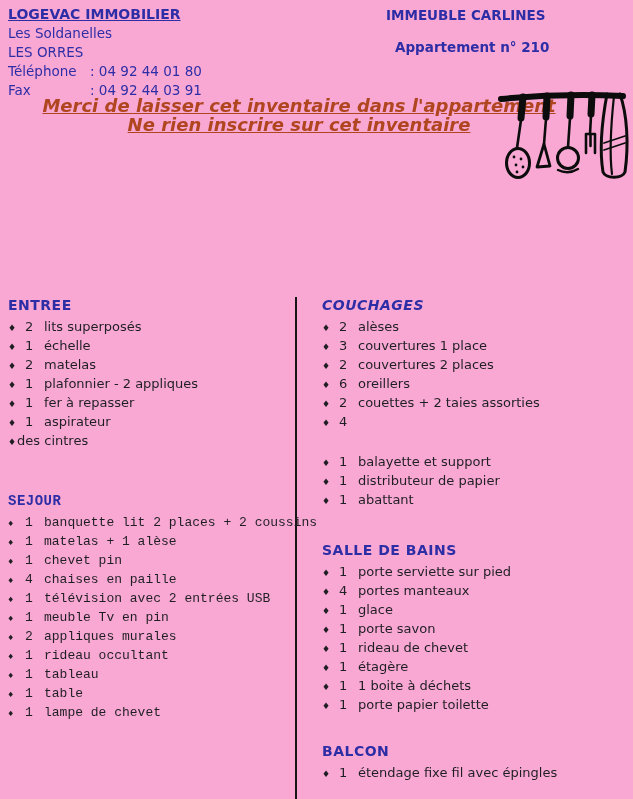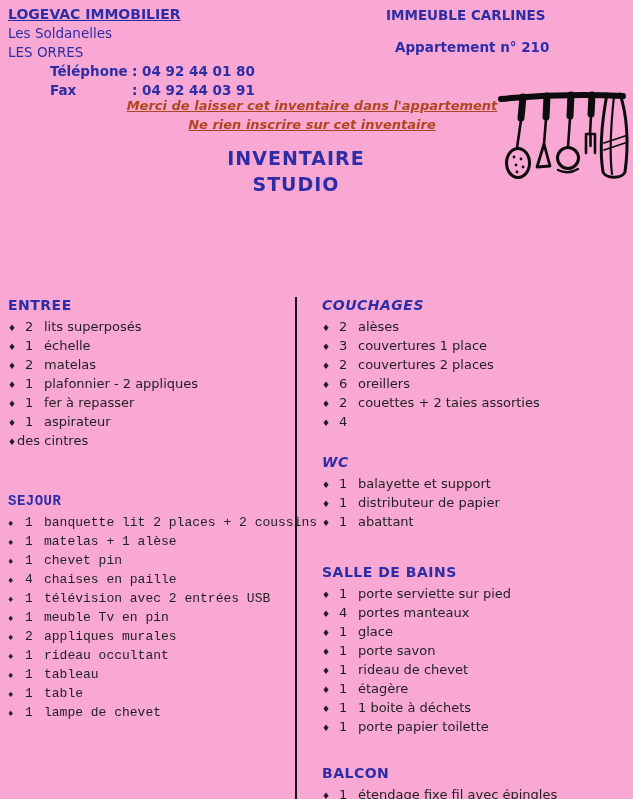--- a/index.html
+++ b/index.html
@@ -10,32 +10,32 @@
     font-family:"DejaVu Sans","Liberation Sans",sans-serif;
     overflow:hidden;
     margin:0 auto;
   }
   
   .header-left{
     position:absolute;left:8px;top:5px;
     font-size:13.5px;line-height:19px;color:var(--blue);
   }
   .company{font-weight:bold;text-decoration:underline;font-size:14px;}
-  .bold{font-weight:bold;margin-left:42px;}
+  .bold{font-weight:normal;}
   .lbl{display:inline-block;width:82px;}
   .header-right{
     position:absolute;left:386px;top:7px;
     font-size:13.5px;color:var(--blue);font-weight:bold;
   }
   .apartment{margin-top:16px;margin-left:9px;}
   
   .notice{
-    position:absolute;left:16px;top:96px;width:592px;
+    position:absolute;left:3px;top:96px;width:592px;
     text-align:center;color:var(--red);
-    font-weight:bold;font-style:italic;font-size:13px;line-height:19px;
+    font-weight:bold;font-style:italic;font-size:18px;line-height:19px;
   }
   .notice div{text-decoration:underline;}
   
   .title{
     position:absolute;left:0;top:145px;width:592px;
     text-align:center;color:var(--blue);
     font-weight:bold;font-size:19px;line-height:26px;letter-spacing:1px;
   }
   
   .clipart{position:absolute;left:494px;top:86px;width:138px;height:116px;}
@@ -75,24 +75,20 @@
   <div class="header-right">
     <div>IMMEUBLE CARLINES</div>
     <div class="apartment">Appartement n° 210</div>
   </div>
 
   <div class="notice">
     <div>Merci de laisser cet inventaire dans l'appartement</div>
     <div>Ne rien inscrire sur cet inventaire</div>
   </div>
 
-  <div class="title">
-    <div>INVENTAIRE</div>
-    <div>STUDIO</div>
-  </div>
 
   <svg class="clipart" viewBox="0 0 138 116" fill="none" stroke="#0c0c0c" stroke-linecap="round" stroke-linejoin="round">
 
     <path d="M7 13 Q 68 7 129 10" stroke-width="6"></path>
 
     <g>
       <path d="M29 11 L27 32" stroke-width="7"></path>
       <path d="M27 34 L23 62" stroke-width="2.6"></path>
       <ellipse cx="24" cy="77" rx="11.5" ry="14.5" stroke-width="3"></ellipse>
       <circle cx="20" cy="71" r="1.4" fill="#0c0c0c" stroke="none"></circle>
@@ -254,21 +250,20 @@
           <span class="b">♦</span>
           <span class="q">2</span>
           <span class="l">couettes + 2 taies assorties</span>
         </div>
         <div class="item">
           <span class="b">♦</span>
           <span class="q">4</span>
         </div>
       </section>
       <section class="section italic">
-        <h3>WC</h3>
         <div class="item">
           <span class="b">♦</span>
           <span class="q">1</span>
           <span class="l">balayette et support</span>
         </div>
         <div class="item">
           <span class="b">♦</span>
           <span class="q">1</span>
           <span class="l">distributeur de papier</span>
         </div>

